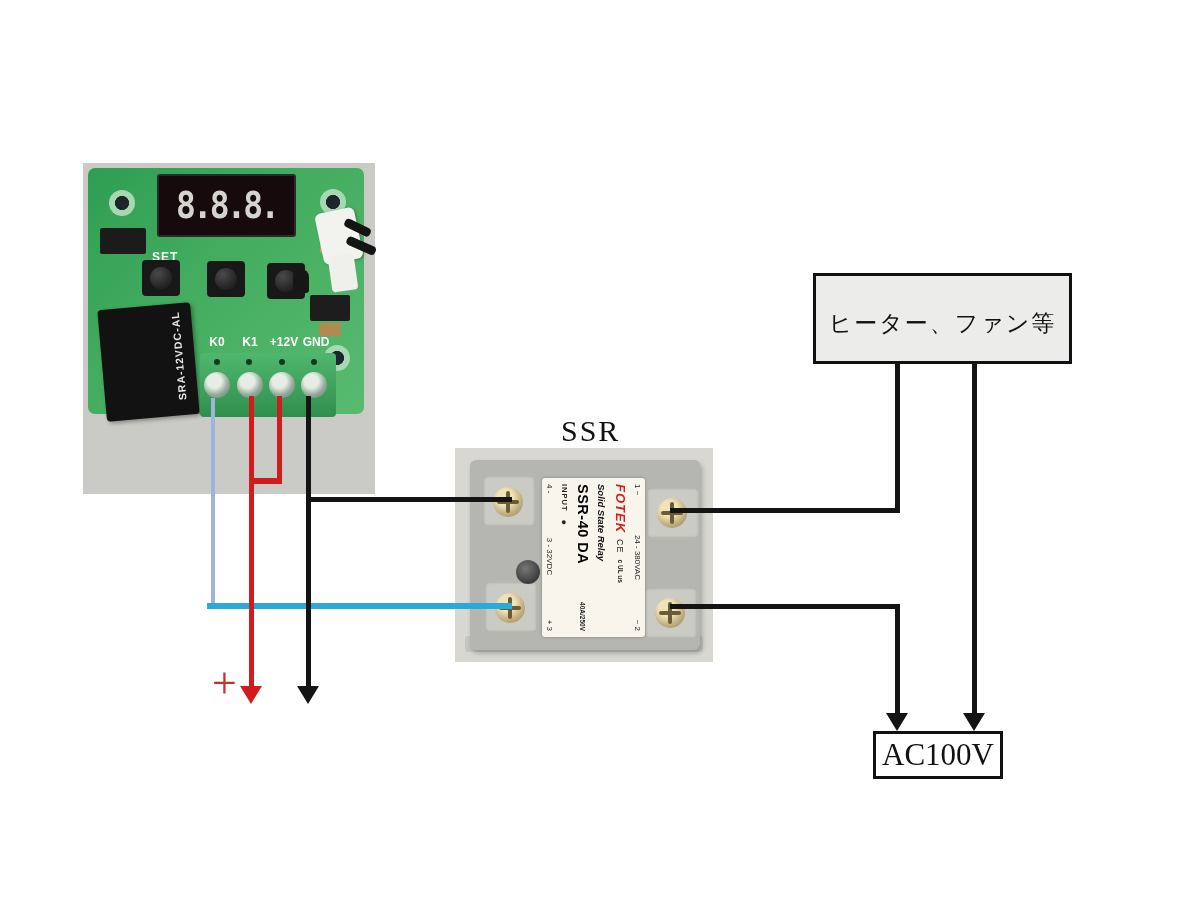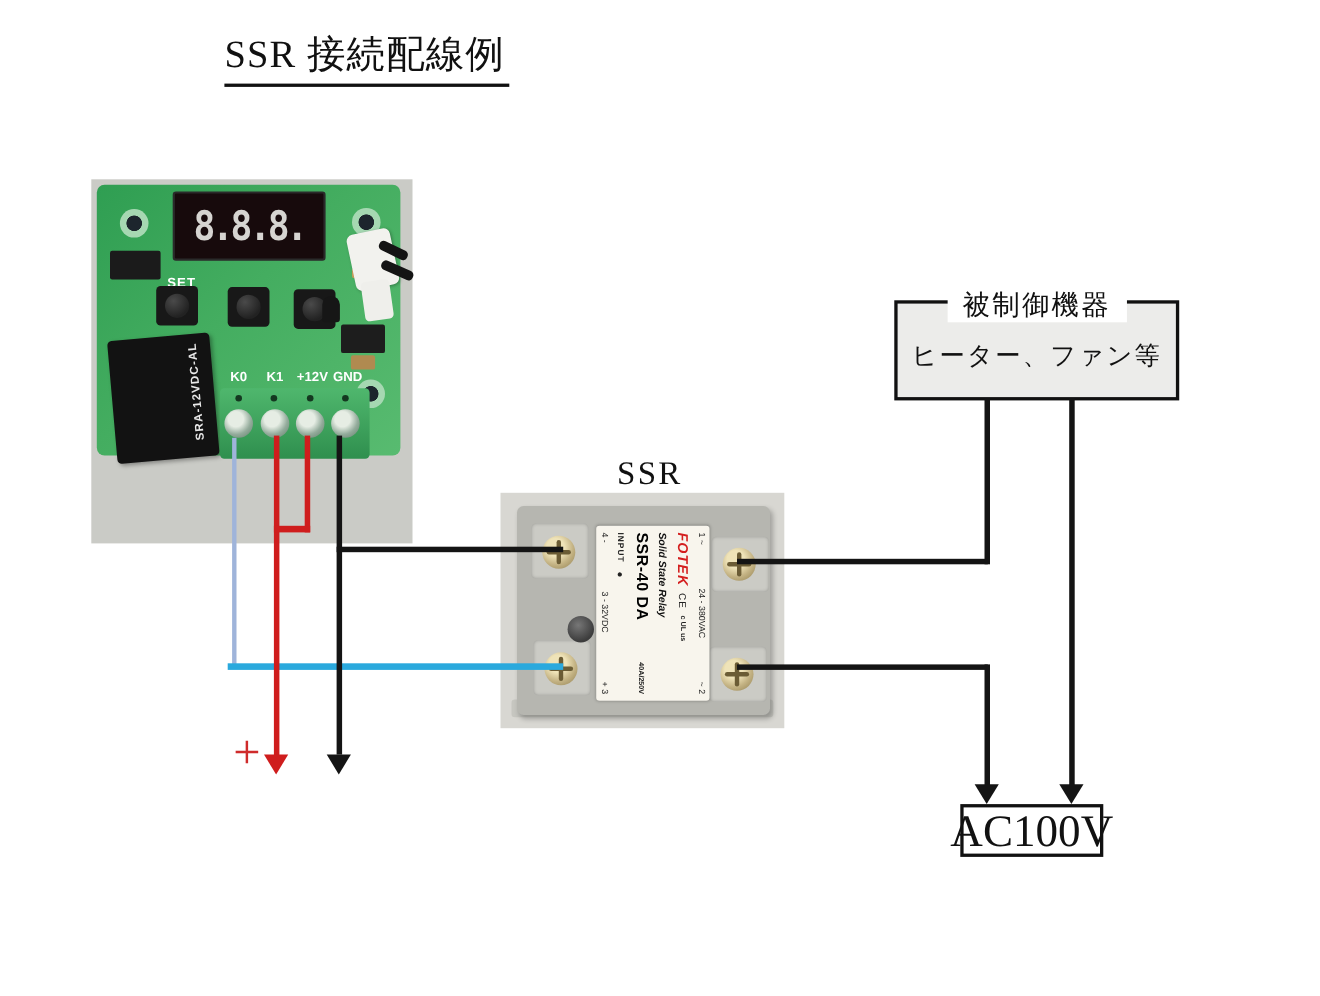--- a/index.html
+++ b/index.html
@@ -77,39 +77,38 @@
   .ssr-mount{position:absolute;left:46px;top:100px;width:24px;height:24px;border-radius:50%;
     background:radial-gradient(circle at 40% 35%,#777,#3c3c3c 70%);}
 
   
   .device-box{left:813px;top:273px;width:253px;height:85px;background:#ececea;border:3px solid #111;z-index:2;}
   .device-title{position:absolute;left:50%;top:-16px;transform:translateX(-50%);background:#fff;
     padding:0 14px;font-size:25px;letter-spacing:2px;white-space:nowrap;}
   .device-content{position:absolute;left:0;right:0;top:32px;text-align:center;font-size:23px;letter-spacing:2px;}
   .supply-box{background:#fff;border:3px solid #111;display:flex;align-items:center;justify-content:center;z-index:2;}
   .dc-box{left:222px;top:703px;width:122px;height:41px;font-size:31px;}
-  .ac-box{left:873px;top:731px;width:124px;height:42px;font-size:41px;}
+  .ac-box{left:873px;top:731px;width:124px;height:42px;font-size:31px;}
   .plus-sign{left:212px;top:658px;font-size:44px;color:#cf2b2b;font-weight:400;z-index:3;}
 
   
   .wire{position:absolute;}
   .w-pale{background:#9fb4da;z-index:4;}
   .w-cyan{background:#2aa9dd;z-index:5;}
   .w-red{background:#cf1d1d;z-index:6;}
   .w-black{background:#141414;z-index:7;}
   .arrow-down{position:absolute;width:0;height:0;border-left:11px solid transparent;
     border-right:11px solid transparent;border-top:18px solid #141414;z-index:7;}
   .arrow-red{border-top-color:#cf1d1d;z-index:6;}
 </style>
 </head>
 <body>
 
 <div id="canvas">
 
-  <div class="abs page-title">SSR 接続配線例</div>
 
 
   <div class="abs pcb-photo">
     <div class="pcb-board">
       <div class="hole" style="left:21px;top:22px;"></div>
       <div class="hole" style="left:232px;top:21px;"></div>
       <div class="hole" style="left:236px;top:177px;"></div>
       <div class="display">
         <span>8.8.8.</span>
       </div>
@@ -187,21 +186,20 @@
         </div>
       </div>
     </div>
     <div class="screw" style="left:38px;top:39px;"></div>
     <div class="screw" style="left:40px;top:145px;"></div>
     <div class="screw" style="left:202px;top:50px;"></div>
     <div class="screw" style="left:200px;top:150px;"></div>
   </div>
 
   <div class="abs device-box">
-    <span class="device-title">被制御機器</span>
     <div class="device-content">ヒーター、ファン等</div>
   </div>
 
   <div class="abs plus-sign">+</div>
   <div class="abs supply-box ac-box">AC100V</div>
 
   <div class="wire w-pale" style="left:211px;top:398px;width:4px;height:210px;"></div>
   <div class="wire w-cyan" style="left:207px;top:603px;width:305px;height:6px;"></div>
 
   <div class="wire w-red" style="left:249px;top:396px;width:5px;height:292px;"></div>

